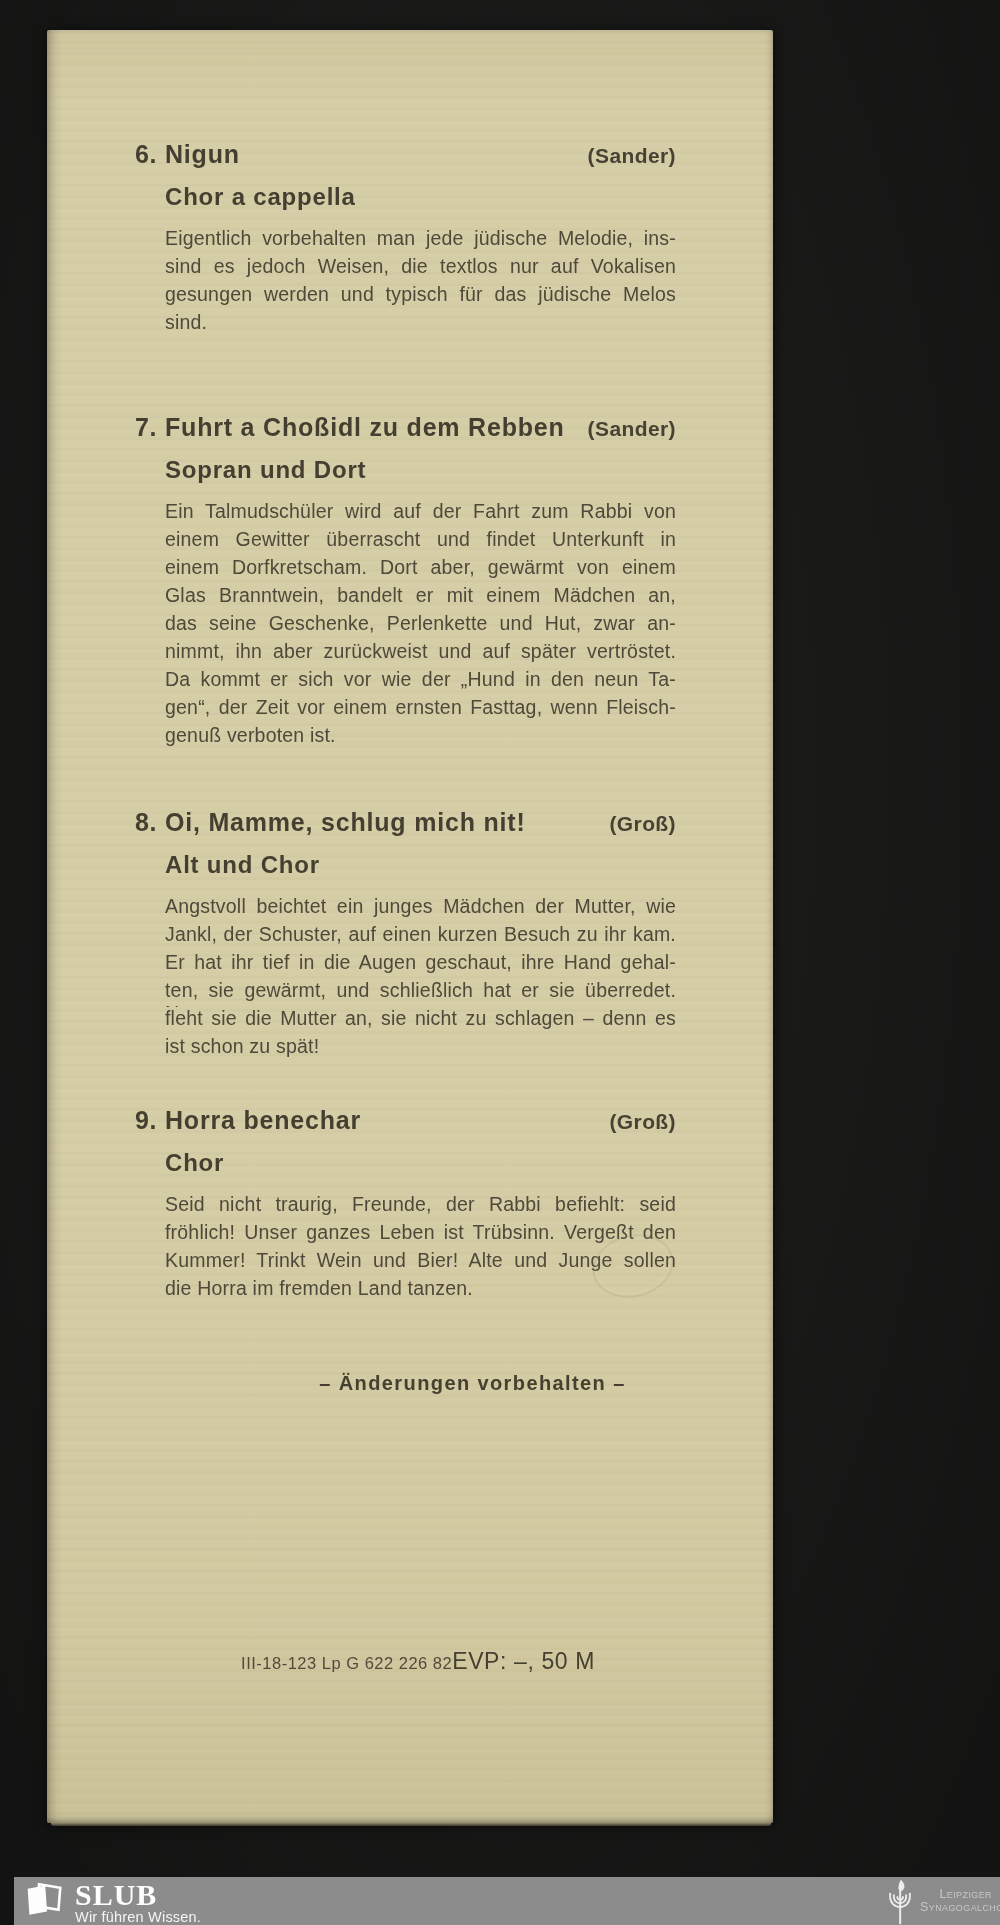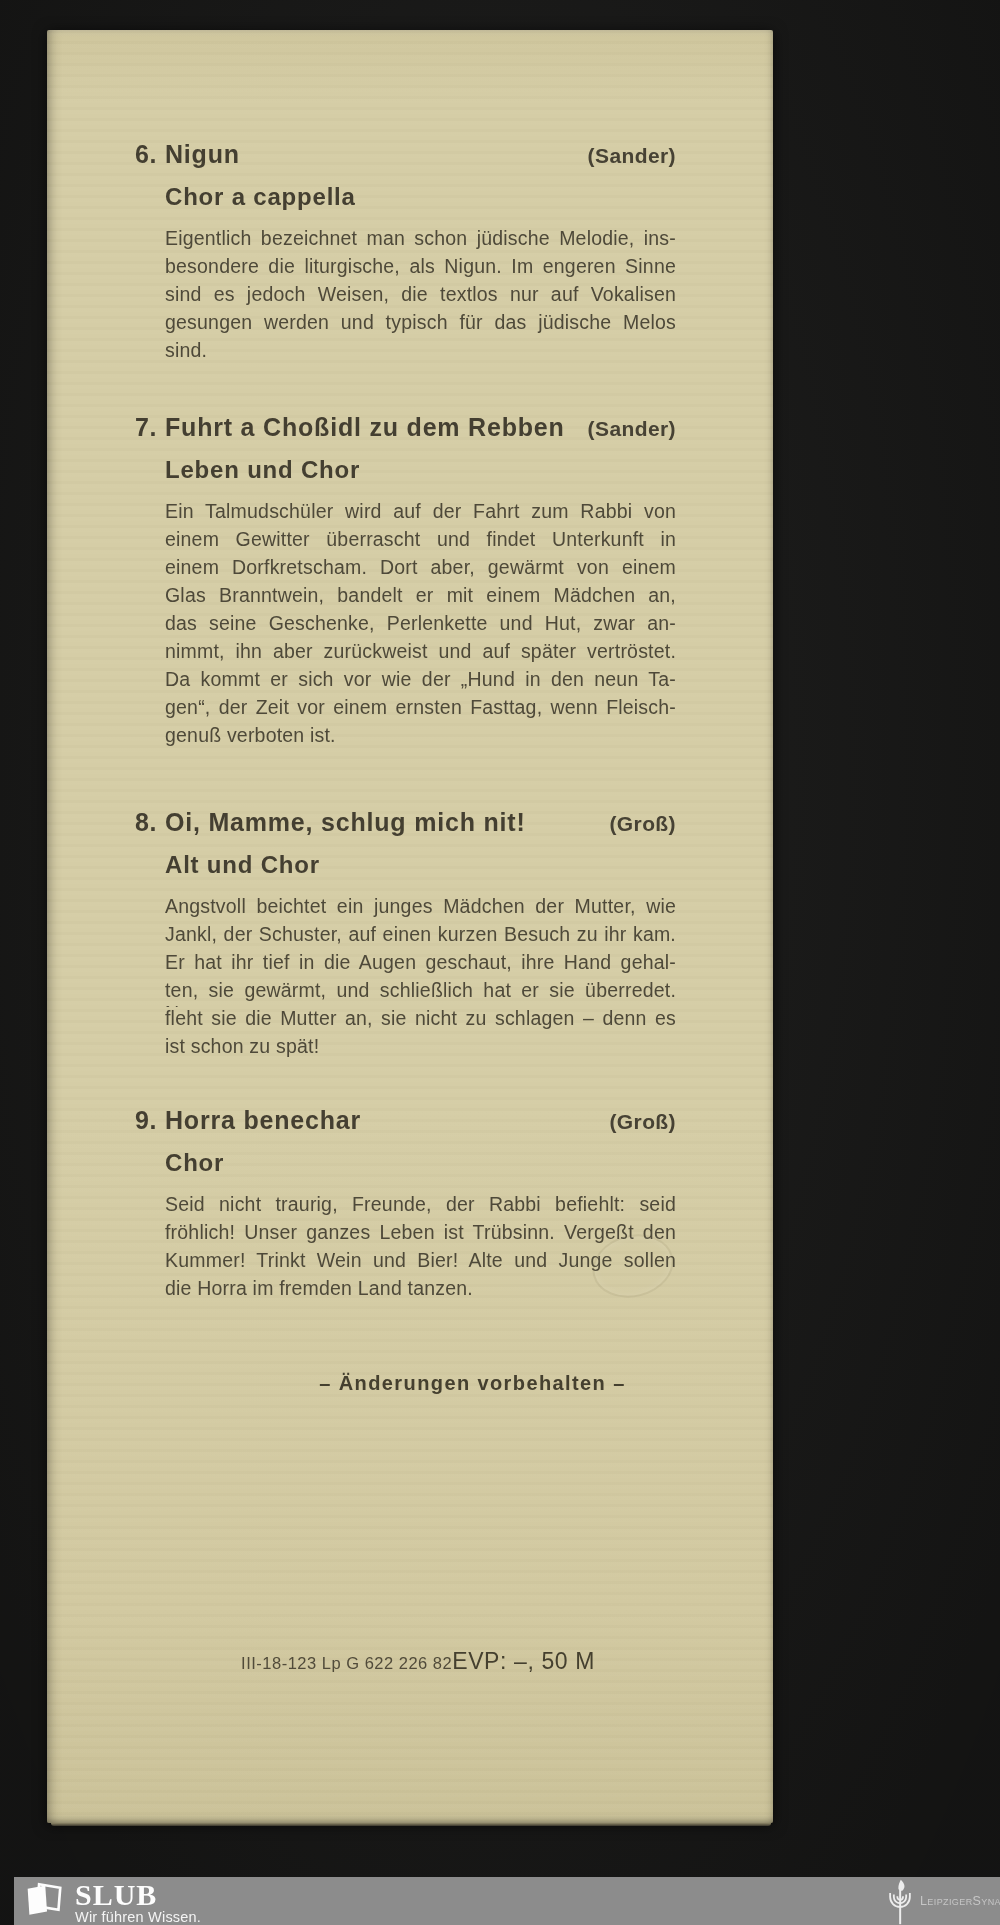--- a/index.html
+++ b/index.html
@@ -80,55 +80,54 @@
   .slub{display:flex;align-items:flex-start;margin:4px 0 0 11px;}
   .slub-book{width:37px;height:40px;display:block;}
   .slub-text{display:flex;flex-direction:column;margin-left:13px;}
   .slub-name{
     font-family:"Liberation Serif","DejaVu Serif",serif;
     font-weight:bold;font-size:30px;line-height:27px;color:#fdfdfd;letter-spacing:1px;
   }
   .slub-tag{font-size:14.5px;font-weight:normal;color:#f4f4f4;line-height:16px;margin-top:1px;letter-spacing:.2px;}
   .partner{display:flex;align-items:center;margin-right:8px;}
   .menorah{width:32px;height:46px;display:block;margin-top:2px;}
-  .partner-text{display:flex;flex-direction:row;text-align:right;margin-left:4px;width:72px;}
+  .partner-text{display:flex;flex-direction:column;text-align:right;margin-left:4px;width:72px;}
   .partner-text span{
     font-variant:small-caps;font-size:12.5px;line-height:13px;
     color:#c6c6c6;letter-spacing:.4px;
   }
 </style>
 </head>
 <body>
 
 <div class="stage">
 
   <div class="paper">
     <div class="program">
         <div class="item">
           <div class="head">
             <span class="num">6.</span>
             <span class="title">Nigun</span>
             <span class="credit">(Sander)</span>
           </div>
           <div class="subtitle">Chor a cappella</div>
           <div class="body">
-            <div class="bline just">Eigentlich bezeichnet man schon jüdische Melodie, ins-</div>
-            <div class="bline just">besondere die liturgische, als Nigun. Im engeren Sinne</div>
+            <div class="bline just">Eigentlich vorbehalten man jede jüdische Melodie, ins-</div>
             <div class="bline just">sind es jedoch Weisen, die textlos nur auf Vokalisen</div>
             <div class="bline just">gesungen werden und typisch für das jüdische Melos</div>
             <div class="bline">sind.</div>
           </div>
         </div>
         <div class="item">
           <div class="head">
             <span class="num">7.</span>
             <span class="title">Fuhrt a Choßidl zu dem Rebben</span>
             <span class="credit">(Sander)</span>
           </div>
-          <div class="subtitle">Leben und Chor</div>
+          <div class="subtitle">Sopran und Dort</div>
           <div class="body">
             <div class="bline just">Ein Talmudschüler wird auf der Fahrt zum Rabbi von</div>
             <div class="bline just">einem Gewitter überrascht und findet Unterkunft in</div>
             <div class="bline just">einem Dorfkretscham. Dort aber, gewärmt von einem</div>
             <div class="bline just">Glas Branntwein, bandelt er mit einem Mädchen an,</div>
             <div class="bline just">das seine Geschenke, Perlenkette und Hut, zwar an-</div>
             <div class="bline just">nimmt, ihn aber zurückweist und auf später vertröstet.</div>
             <div class="bline just">Da kommt er sich vor wie der „Hund in den neun Ta-</div>
             <div class="bline just">gen“, der Zeit vor einem ernsten Fasttag, wenn Fleisch-</div>
             <div class="bline">genuß verboten ist.</div>

